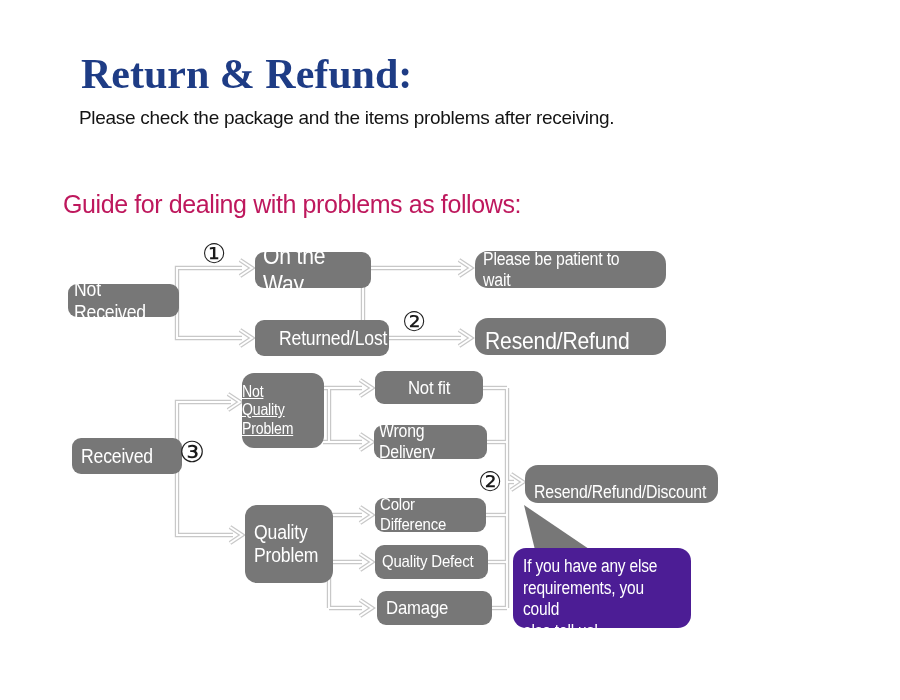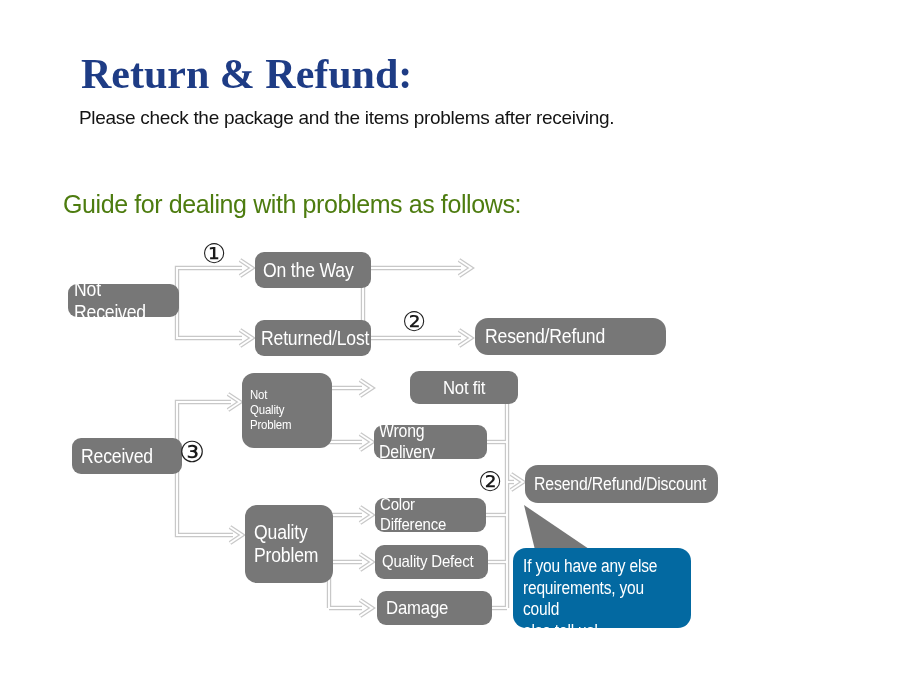--- a/index.html
+++ b/index.html
@@ -12,42 +12,42 @@
     font-family:"Liberation Serif", serif; font-weight:700;
     font-size:42px; letter-spacing:0px; color:#1e3c85;
   }
   .sub{
     position:absolute; margin:0; color:#141414; font-size:19px;
     letter-spacing:-0.3px; white-space:nowrap;
   }
   .sub1{ left:79px; top:107px; }
   .sub2{ left:88px; top:143px; }
   .guide{
-    position:absolute; left:63px; top:190px; margin:0; color:#4d7c0f;
+    position:absolute; left:63px; top:190px; margin:0; color:#be185d;
     font-size:25px; font-weight:400; letter-spacing:-0.4px; white-space:nowrap;
   }
   svg.wires{ position:absolute; left:0; top:0; }
   .pipe{ stroke:#c8c8c8; stroke-width:4.4; fill:none; stroke-linejoin:miter; stroke-linecap:butt; }
   .pipe-inner{ stroke:#ffffff; stroke-width:1.9; fill:none; stroke-linejoin:miter; stroke-linecap:butt; }
   .node{
     position:absolute; background:#777777; color:#ffffff;
     display:flex; align-items:center; border-radius:9px;
     font-size:19px; letter-spacing:-0.2px; line-height:1.15;
   }
   .node.big{ border-radius:13px; }
   .lbl{ display:inline-block; transform:scaleX(0.88); transform-origin:0 50%; white-space:pre-line; }
-  .node.center{ justify-content:center;margin-left:35px; }
+  .node.center{ justify-content:center; }
   .node.center .lbl{ transform-origin:50% 50%; }
   .marker{
     position:absolute; color:#1a1a1a; font-family:"DejaVu Sans", sans-serif;
     font-size:27px; line-height:1;
   }
   .callout{
     position:absolute; left:513px; top:548px; width:178px; height:80px;
-    background:#0369a1; color:#ffffff; border-radius:13px;
+    background:#4c1d95; color:#ffffff; border-radius:13px;
     box-sizing:border-box; padding:8px 6px 6px 10px;
     font-size:18px; line-height:1.2; letter-spacing:-0.2px;
   }
   .callout .lbl{ transform:scaleX(0.86); }
 </style>
 </head>
 <body>
 
 <div class="stage">
 
@@ -122,38 +122,41 @@
         <path class="pipe-inner" d="M507,482 H514"></path>
         <path class="pipe-inner" d="M511,474 L523,482 L511,490"></path>
       </g>
     <polygon points="524,505 589,549 536,554" fill="#777777"></polygon>
   </svg>
 
   <div class="node" style="left:68px;top:284px;width:105px;height:33px;padding-left:6px;font-size:20px;">
     <span class="lbl">Not Received</span>
   </div>
 
-  <div class="node" style="left:255px;top:252px;width:108px;height:36px;padding-left:8px;font-size:20px;">
+  <div class="node" style="left:255px;top:252px;width:108px;height:36px;padding-left:8px;font-size:24px;justify-content:center;">
     <span class="lbl">On the Way</span>
   </div>
 
-  <div class="node" style="left:255px;top:320px;width:110px;height:36px;padding-left:6px;font-size:20px;">
+  <div class="node" style="left:255px;top:320px;width:110px;height:36px;padding-left:24px;font-size:20px;">
     <span class="lbl">Returned/Lost</span>
   </div>
 
-
-  <div class="node big" style="left:475px;top:318px;width:181px;height:37px;padding-left:10px;font-size:20px;">
+  <div class="node big" style="left:475px;top:251px;width:183px;height:37px;padding-left:8px;font-size:18px;">
+    <span class="lbl">Please be patient to wait</span>
+  </div>
+
+  <div class="node big" style="left:475px;top:318px;width:181px;height:37px;padding-left:10px;font-size:24px;align-items:flex-end;">
     <span class="lbl">Resend/Refund</span>
   </div>
 
   <div class="node" style="left:72px;top:438px;width:101px;height:36px;padding-left:9px;font-size:20px;">
     <span class="lbl">Received</span>
   </div>
 
-  <div class="node" style="left:242px;top:373px;width:82px;height:75px;padding-left:8px;font-size:13px;border-radius:12px;">
+  <div class="node" style="left:242px;top:373px;width:82px;height:75px;font-size:16px;border-radius:12px;text-decoration:underline;">
     <span class="lbl">Not
 Quality
 Problem</span>
   </div>
 
   <div class="node" style="left:245px;top:505px;width:79px;height:78px;padding-left:9px;font-size:20px;border-radius:12px;">
     <span class="lbl">Quality
 Problem</span>
   </div>
 
@@ -170,21 +173,21 @@
   </div>
 
   <div class="node" style="left:375px;top:545px;width:106px;height:34px;padding-left:7px;font-size:17px;">
     <span class="lbl">Quality Defect</span>
   </div>
 
   <div class="node" style="left:377px;top:591px;width:106px;height:34px;padding-left:9px;font-size:19px;">
     <span class="lbl">Damage</span>
   </div>
 
-  <div class="node big" style="left:525px;top:465px;width:184px;height:38px;padding-left:9px;font-size:18px;">
+  <div class="node big" style="left:525px;top:465px;width:184px;height:38px;padding-left:9px;font-size:18px;align-items:flex-end;">
     <span class="lbl">Resend/Refund/Discount</span>
   </div>
 
   <span class="marker" style="left:202px;top:240px;">①</span>
   <span class="marker" style="left:402px;top:308px;">②</span>
   <span class="marker" style="left:179px;top:438px;font-size:29px;">③</span>
   <span class="marker" style="left:478px;top:468px;">②</span>
 
   <div class="callout">
     <span class="lbl">If you have any else

